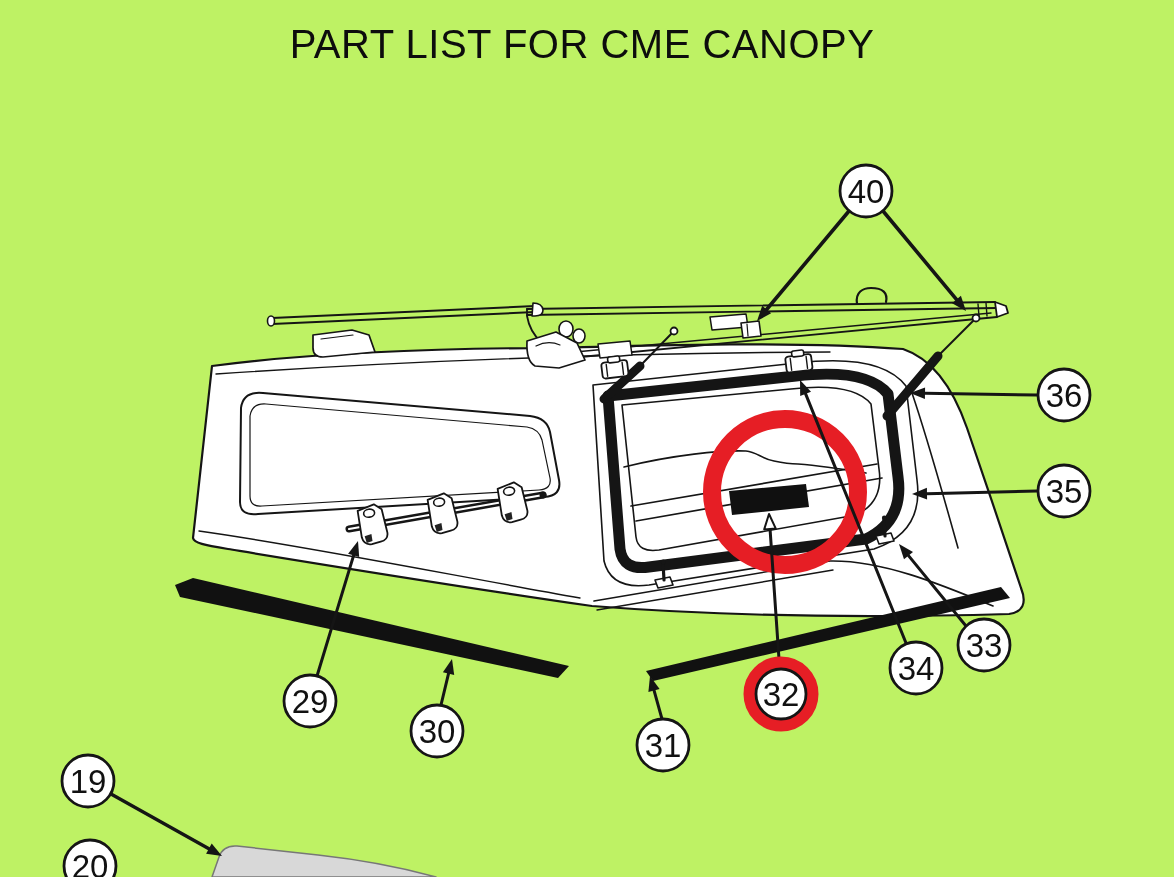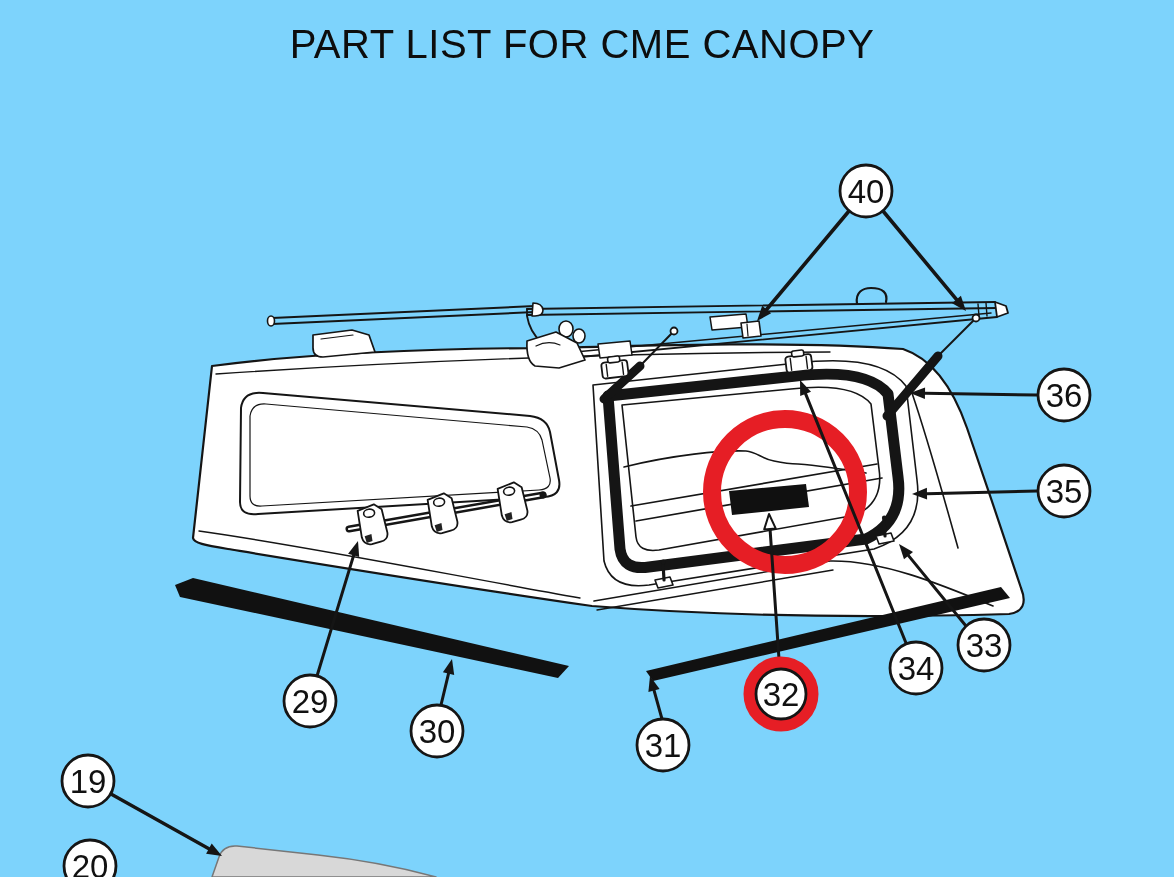--- a/index.html
+++ b/index.html
@@ -1,19 +1,19 @@
 <!DOCTYPE html>
 <html><head>
 <meta charset="utf-8">
 <style>
   html,body{margin:0;padding:0;background:#ffffff;}
   .stage{
     position:relative;
     width:1174px;height:877px;
-    background:#7dd3fc;
+    background:#bef264;
     overflow:hidden;
     font-family:"Liberation Sans", sans-serif;
   }
   .title{
     position:absolute;
     top:22px;left:0;width:1164px;
     text-align:center;
     font-size:40px;
     font-weight:400;
     letter-spacing:0.5px;

